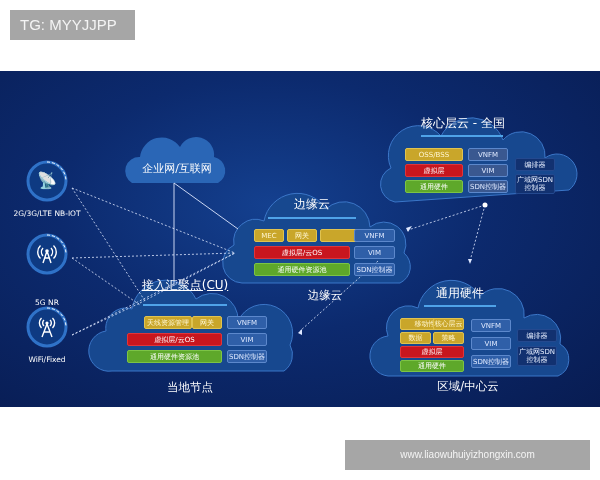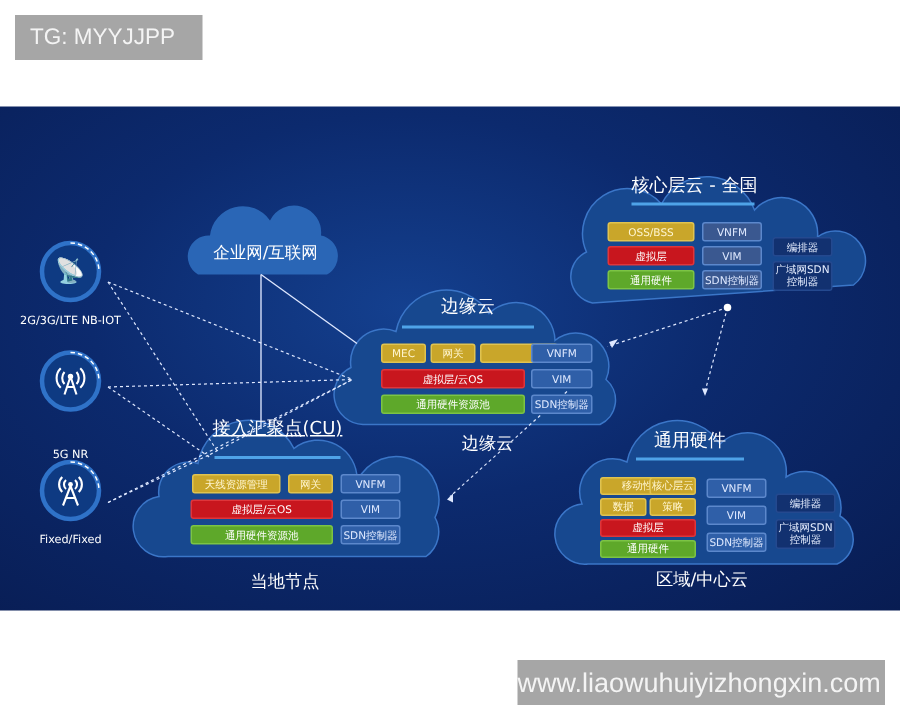--- a/index.html
+++ b/index.html
@@ -1,19 +1,19 @@
 <!DOCTYPE html>
 <html><head>
   <meta charset="utf-8">
   <style>
     html,body{margin:0;padding:0;}
     body{width:600px;height:480px;background:#ffffff;position:relative;overflow:hidden;font-family:"DejaVu Sans","Liberation Sans",sans-serif;}
     .wm{position:absolute;background:#a6a6a6;color:#f4f4f4;font-family:"Liberation Sans",sans-serif;}
     #wm-top{left:10px;top:10px;width:125px;height:30px;line-height:30px;font-size:15px;padding-left:10px;box-sizing:border-box;}
-    #wm-bot{left:345px;top:440px;width:245px;height:30px;line-height:30px;font-size:18px;text-align:left;}
+    #wm-bot{left:345px;top:440px;width:245px;height:30px;line-height:30px;font-size:10px;text-align:center;}
     #panel{position:absolute;left:0;top:71px;width:600px;height:336px;overflow:hidden;
       background:radial-gradient(ellipse at 45% 40%,#14408f 0%,#0c2a6e 45%,#081c52 100%);}
     #panel svg.bg{position:absolute;left:0;top:0;}
     .abs{position:absolute;}
     .logo{left:24px;top:25px;color:#fff;font-weight:bold;font-size:13px;letter-spacing:0.3px;}
     .logo .sub{font-size:14px;margin-left:8px;}
     .ctitle{color:#fff;font-size:12px;text-align:center;}
     .uline{position:absolute;height:2px;background:#4fa3e8;}
     .box{position:absolute;font-size:7px;color:#fff;text-align:center;display:flex;align-items:center;justify-content:center;border-radius:2px;box-sizing:border-box;white-space:nowrap;}
     .y{background:#c9a62a;border:1px solid #e0c350;color:#fff6d0;}
@@ -93,21 +93,21 @@
   <div class="abs lbl" style="left:20px;top:195px;width:54px;margin-top:32px;">5G NR</div>
   <div class="abs" style="left:35px;top:244px;width:24px;height:24px;">
     <svg width="24" height="24" viewBox="0 0 24 24">
         <g stroke="#fff" stroke-width="1.4" fill="none">
           <path d="M12 9 L7 22 M12 9 L17 22 M9 17 L15 17"></path>
           <path d="M9 5 a4 4 0 0 0 0 6 M15 5 a4 4 0 0 1 0 6 M6.5 3 a7 7 0 0 0 0 10 M17.5 3 a7 7 0 0 1 0 10"></path>
         </g>
         <circle cx="12" cy="8" r="1.6" fill="#fff"></circle>
       </svg>
   </div>
-  <div class="abs lbl" style="left:16px;top:284px;width:62px;">Fixed/Fixed</div>
+  <div class="abs lbl" style="left:16px;top:284px;width:62px;">WiFi/Fixed</div>
 
   <div class="abs ctitle" style="left:136px;top:90px;width:82px;font-size:11px;">企业网/互联网</div>
 
   <div>
     <div class="abs ctitle" style="left:418px;top:44px;width:90px;">核心层云 - 全国</div>
     <div class="uline" style="left:421px;top:64px;width:82px;"></div>
     <div class="box y" style="left:405px;top:77px;width:58px;height:13px;">OSS/BSS</div>
     <div class="box r" style="left:405px;top:93px;width:58px;height:13px;">虚拟层</div>
     <div class="box g" style="left:405px;top:109px;width:58px;height:13px;">通用硬件</div>
     <div class="box b" style="left:468px;top:77px;width:40px;height:13px;background:#3a5890;">VNFM</div>
@@ -127,21 +127,21 @@
     <div class="box g" style="left:254px;top:192px;width:96px;height:13px;">通用硬件资源池</div>
     <div class="box b" style="left:354px;top:158px;width:41px;height:13px;">VNFM</div>
     <div class="box b" style="left:354px;top:175px;width:41px;height:13px;">VIM</div>
     <div class="box b" style="left:354px;top:192px;width:41px;height:13px;">SDN控制器</div>
     <div class="abs big" style="left:295px;top:217px;width:60px;">边缘云</div>
   </div>
 
   <div>
     <div class="abs ctitle" style="left:140px;top:206px;width:90px;text-decoration:underline;">接入汇聚点(CU)</div>
     <div class="uline" style="left:143px;top:233px;width:84px;"></div>
-    <div class="box y" style="left:128px;top:245px;width:59px;height:13px;font-family:Liberation Mono, monospace;">天线资源管理</div>
+    <div class="box y" style="left:144px;top:245px;width:48px;height:13px;font-family:Liberation Mono, monospace;">天线资源管理</div>
     <div class="box y" style="left:192px;top:245px;width:30px;height:13px;">网关</div>
     <div class="box r" style="left:127px;top:262px;width:95px;height:13px;">虚拟层/云OS</div>
     <div class="box g" style="left:127px;top:279px;width:95px;height:13px;">通用硬件资源池</div>
     <div class="box b" style="left:227px;top:245px;width:40px;height:13px;">VNFM</div>
     <div class="box b" style="left:227px;top:262px;width:40px;height:13px;">VIM</div>
     <div class="box b" style="left:227px;top:279px;width:40px;height:13px;">SDN控制器</div>
     <div class="abs big" style="left:160px;top:309px;width:60px;">当地节点</div>
   </div>
 
   <div>

